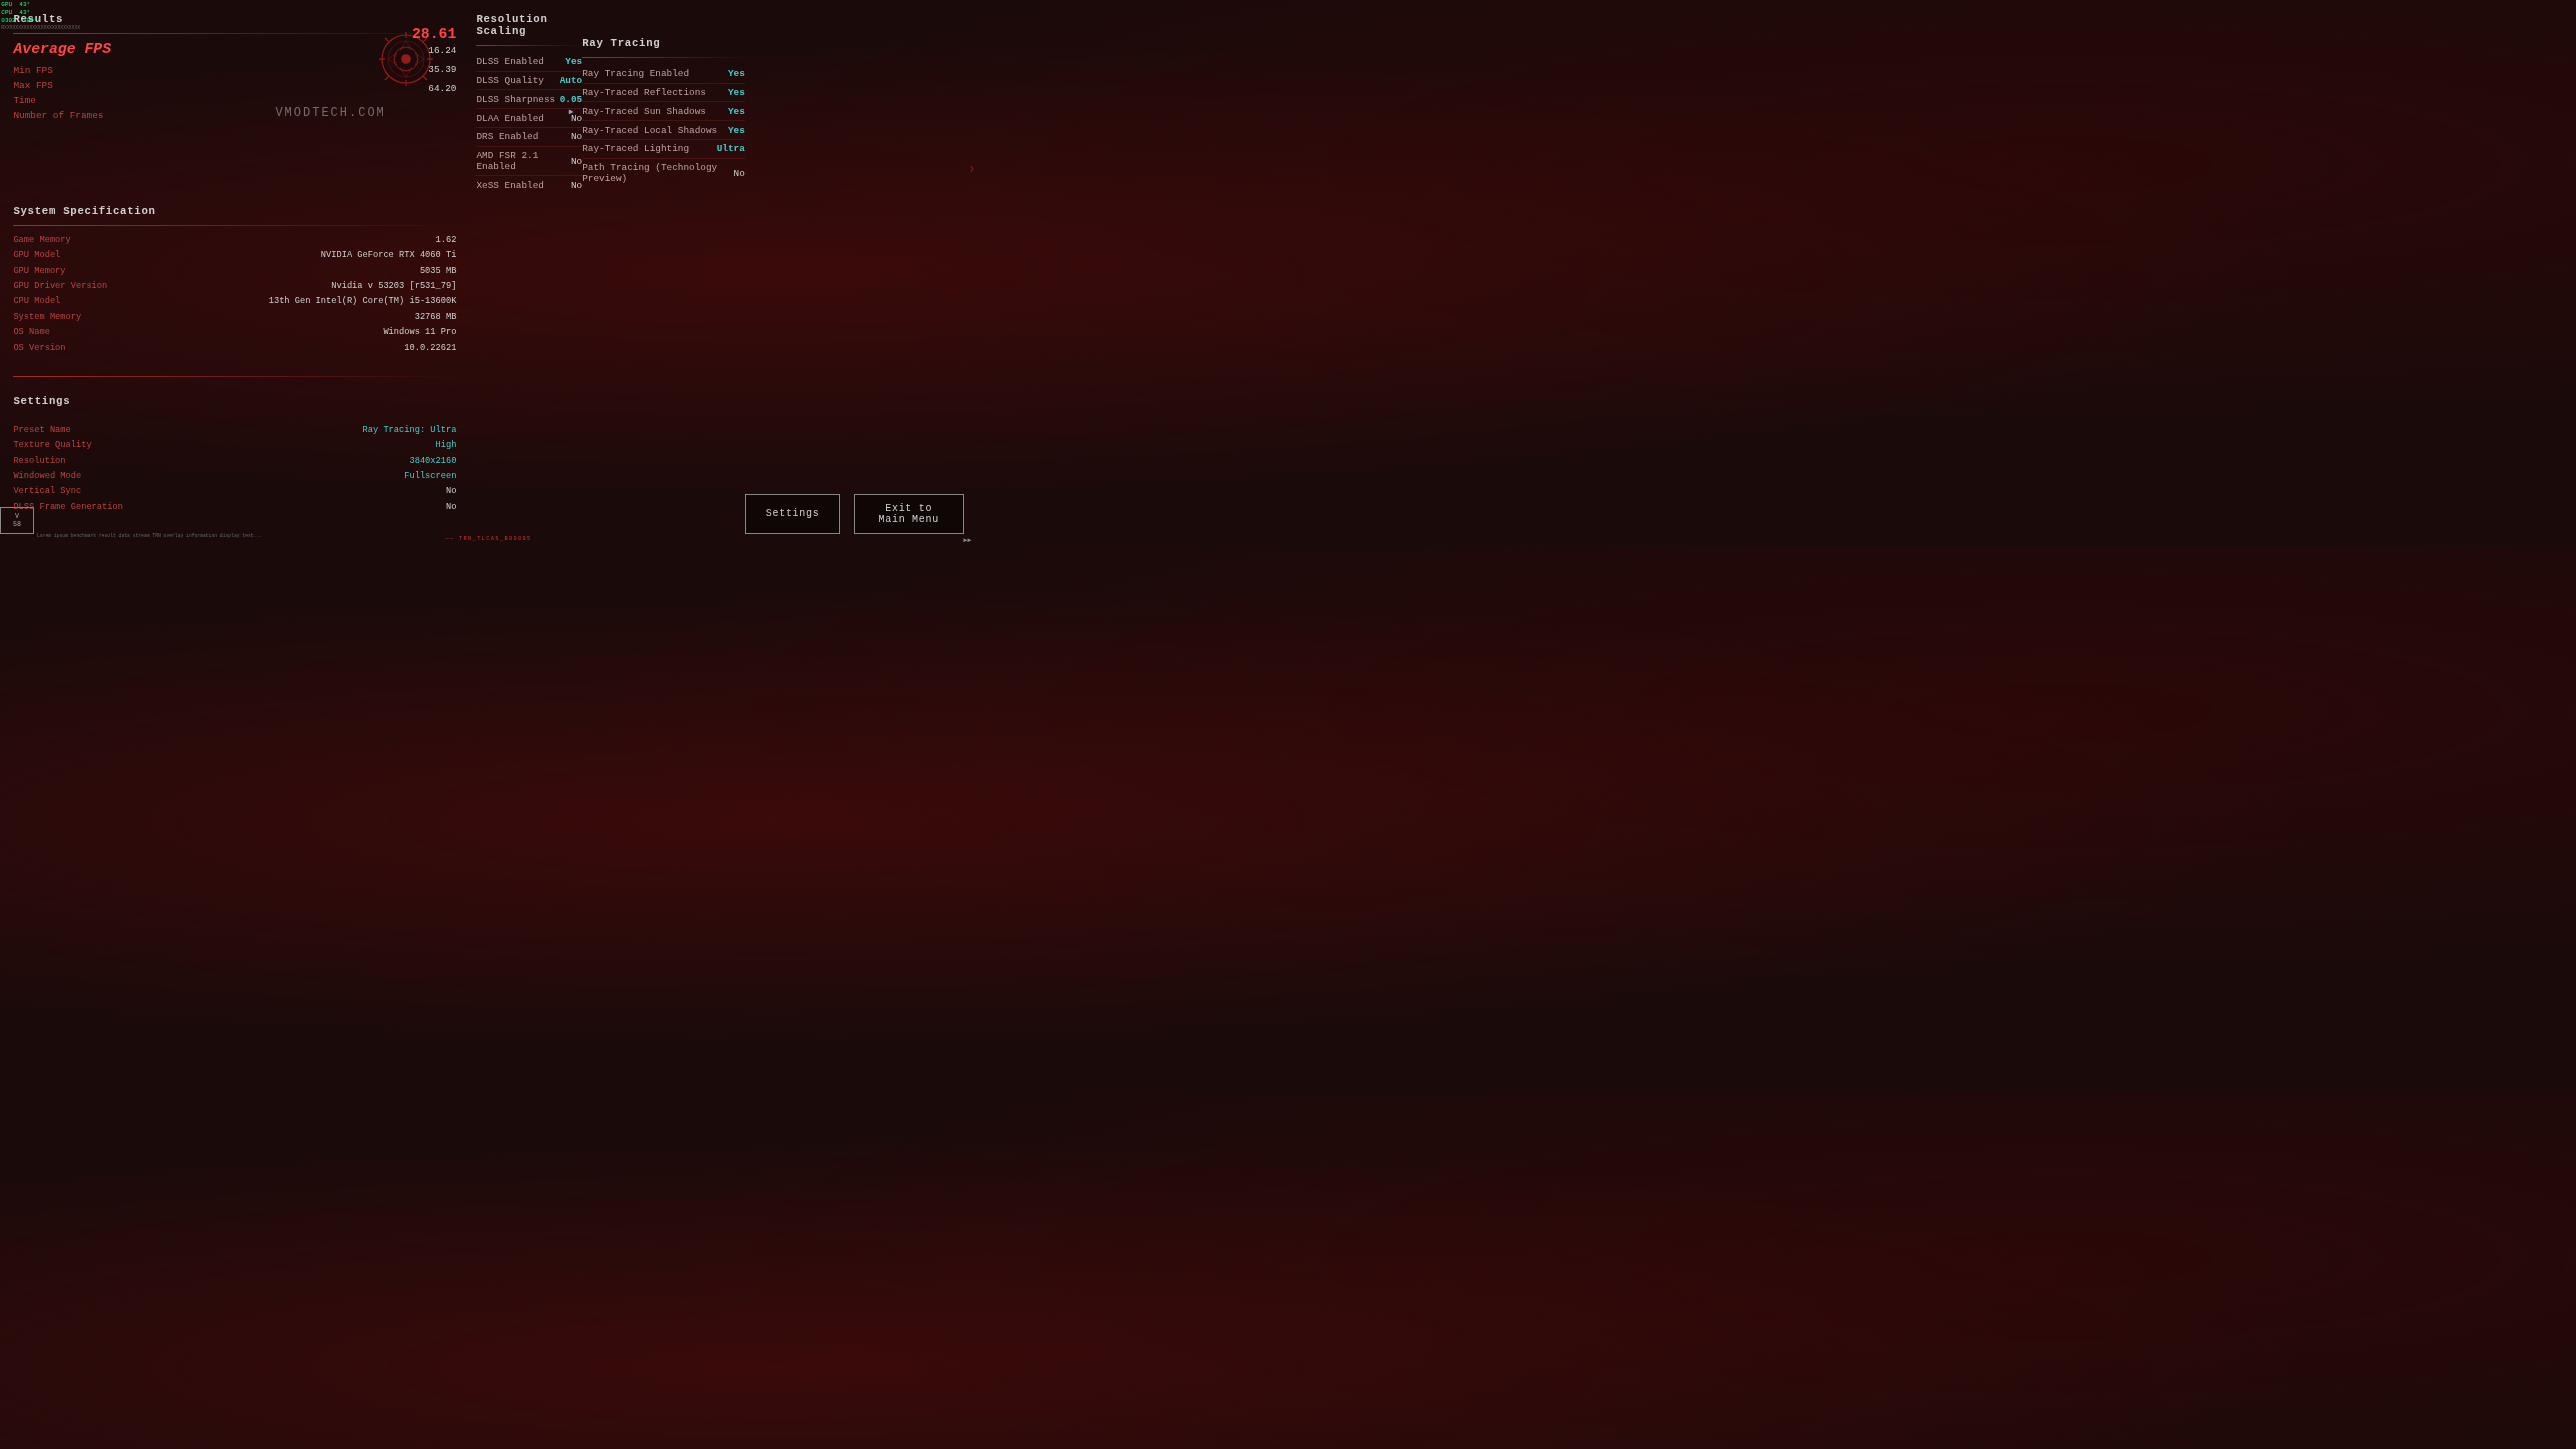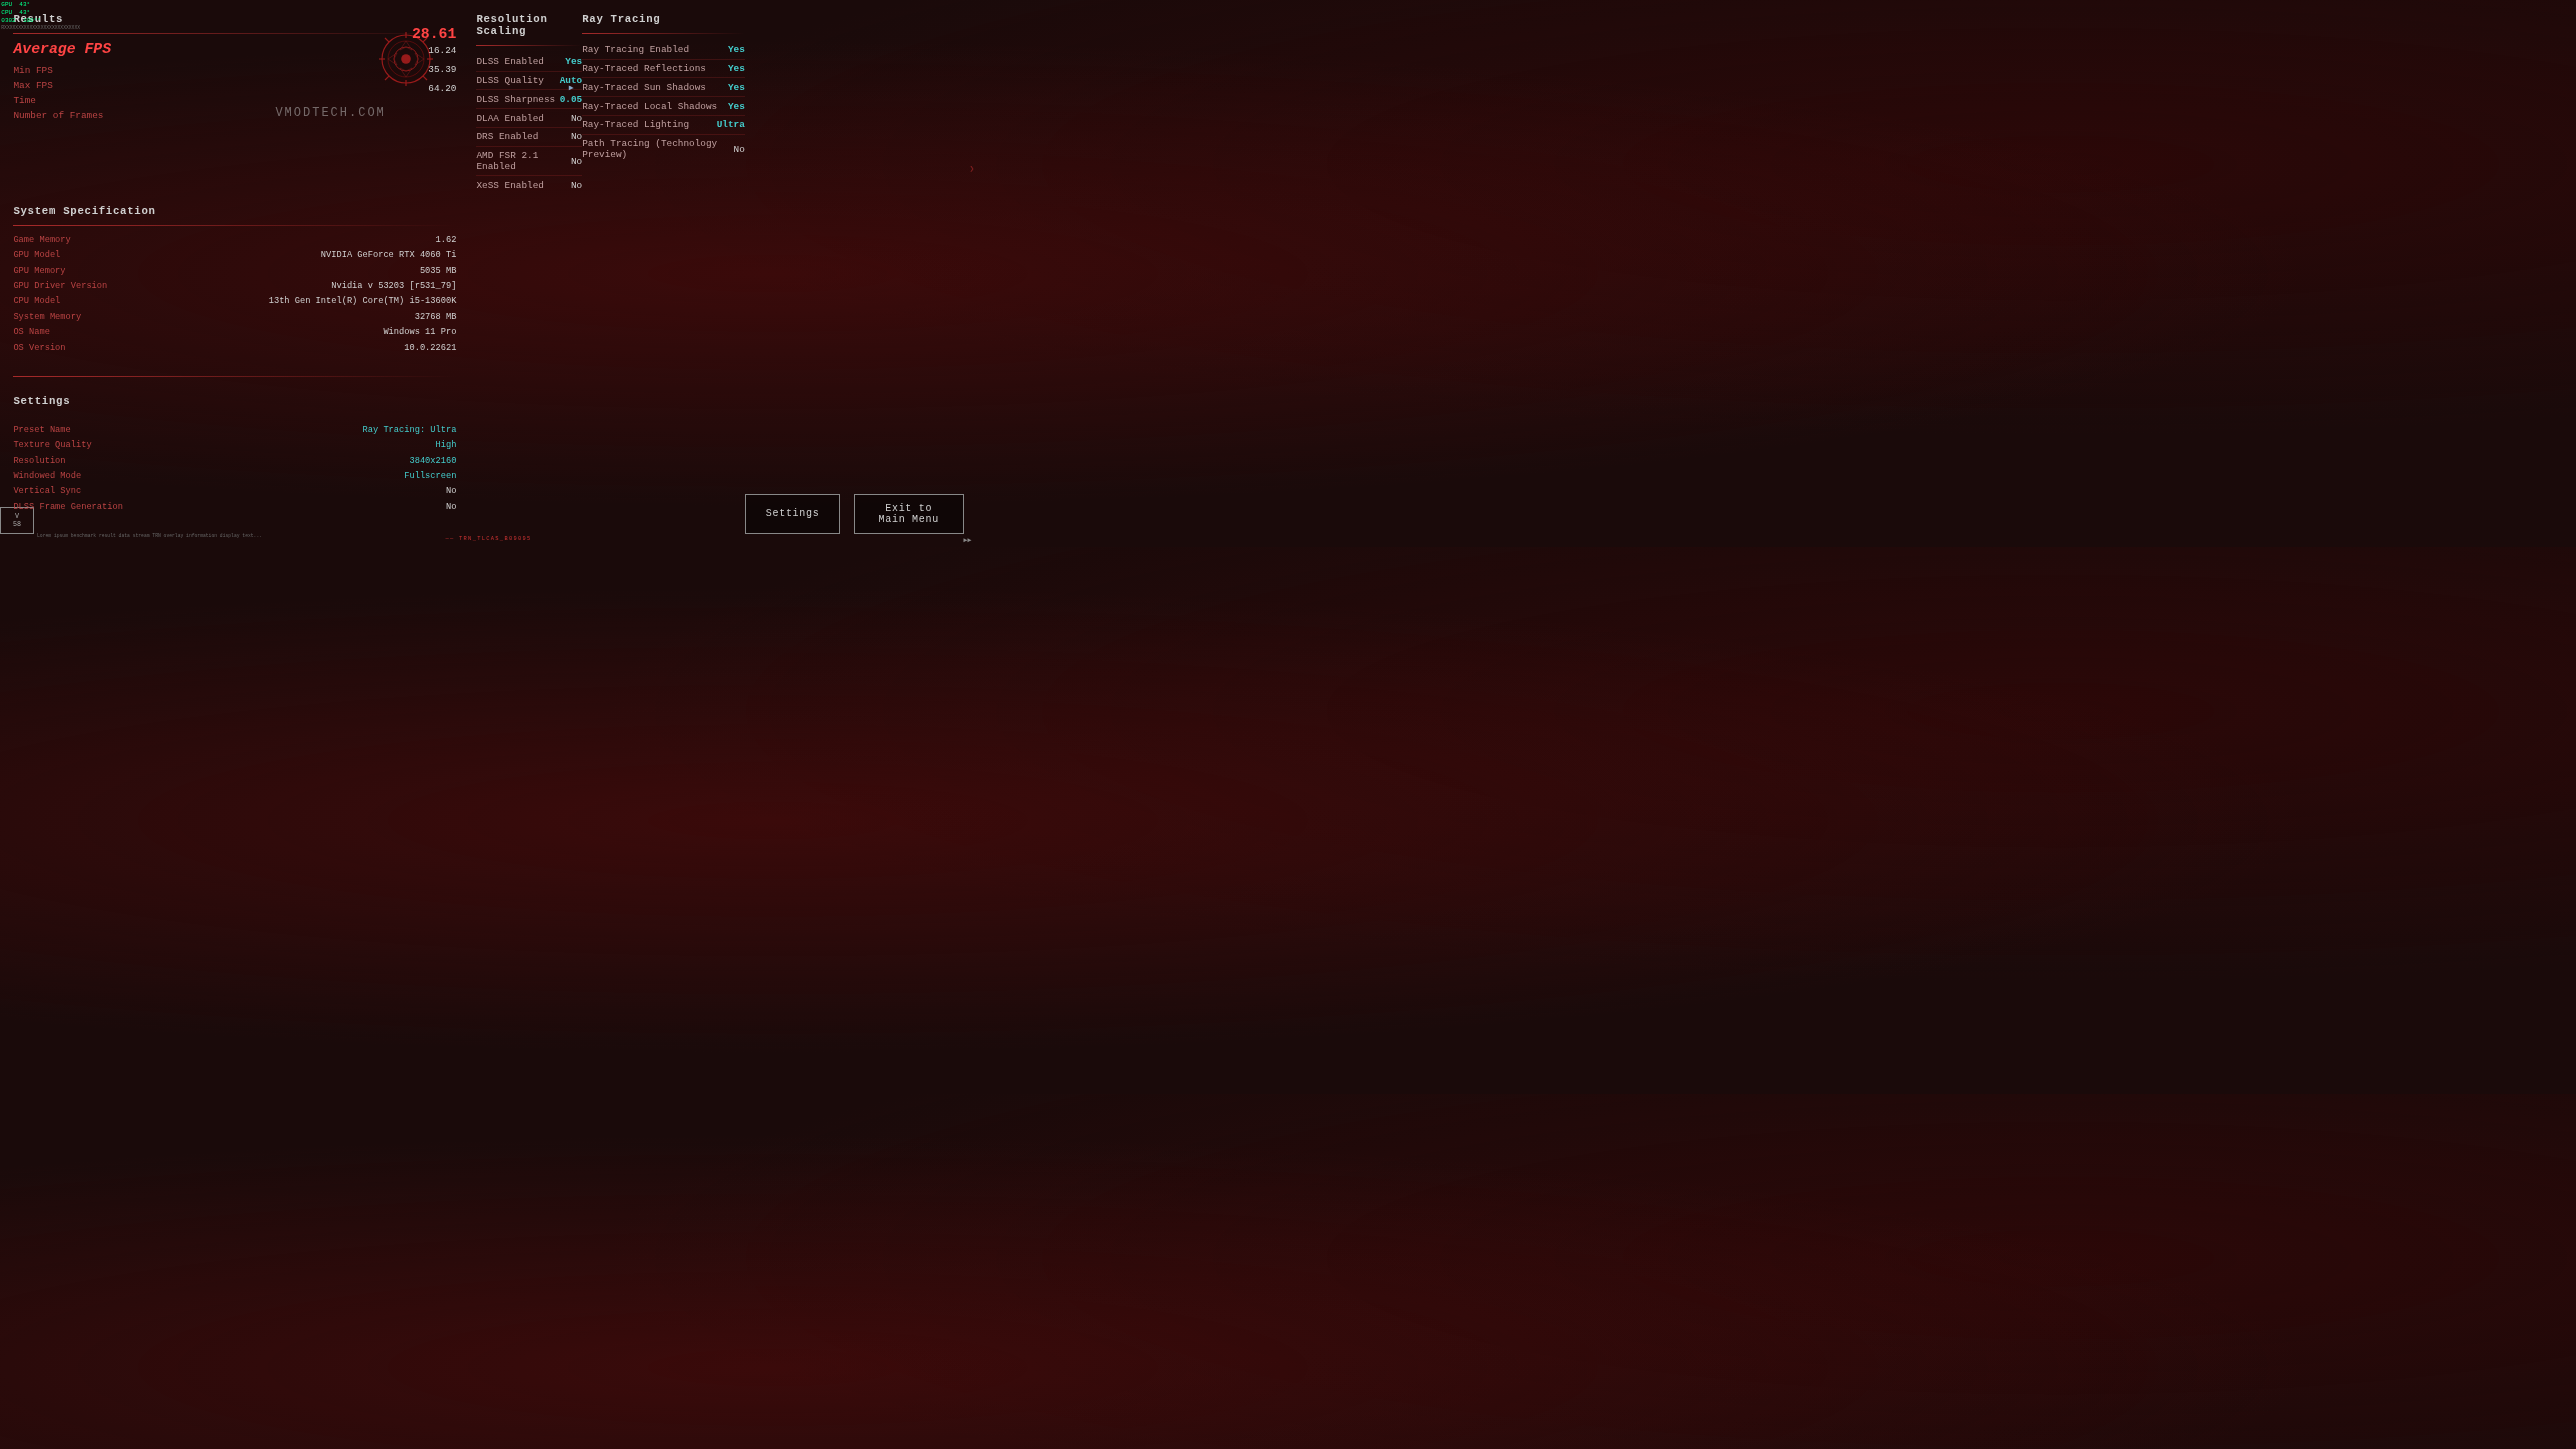--- a/index.html
+++ b/index.html
@@ -184,20 +184,21 @@
       color: #d0d0d0;
     }
 
     .res-value.highlight {
       color: #44cccc;
       font-weight: bold;
     }
 
     .ray-section {
       padding-bottom: 3.4px;
+      margin-top: 24px;
     }
 
     
     .button-row {
       display: flex;
       justify-content: center;
       gap: 13.4px;
       margin-top: auto;
       padding-top: 13.4px;
     }

